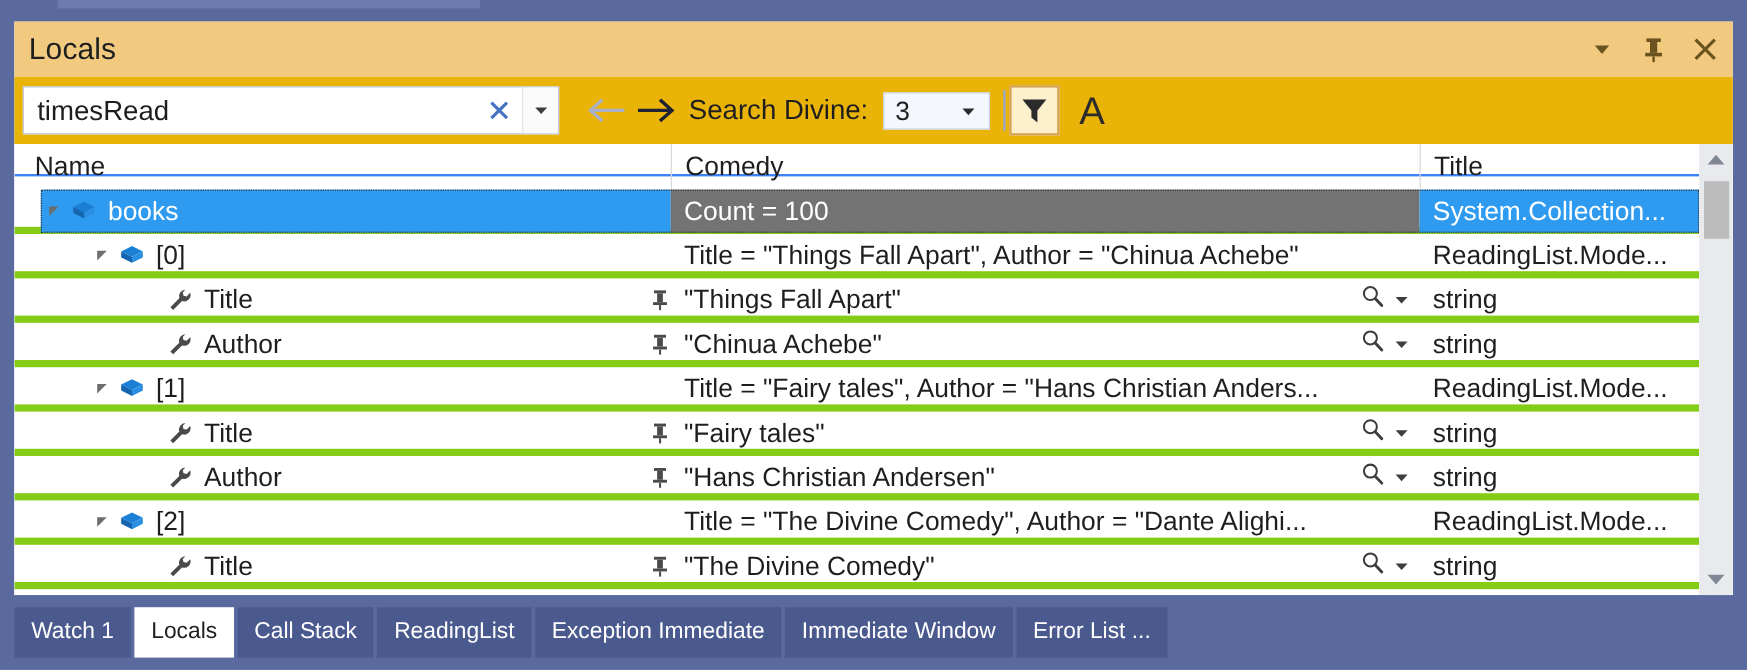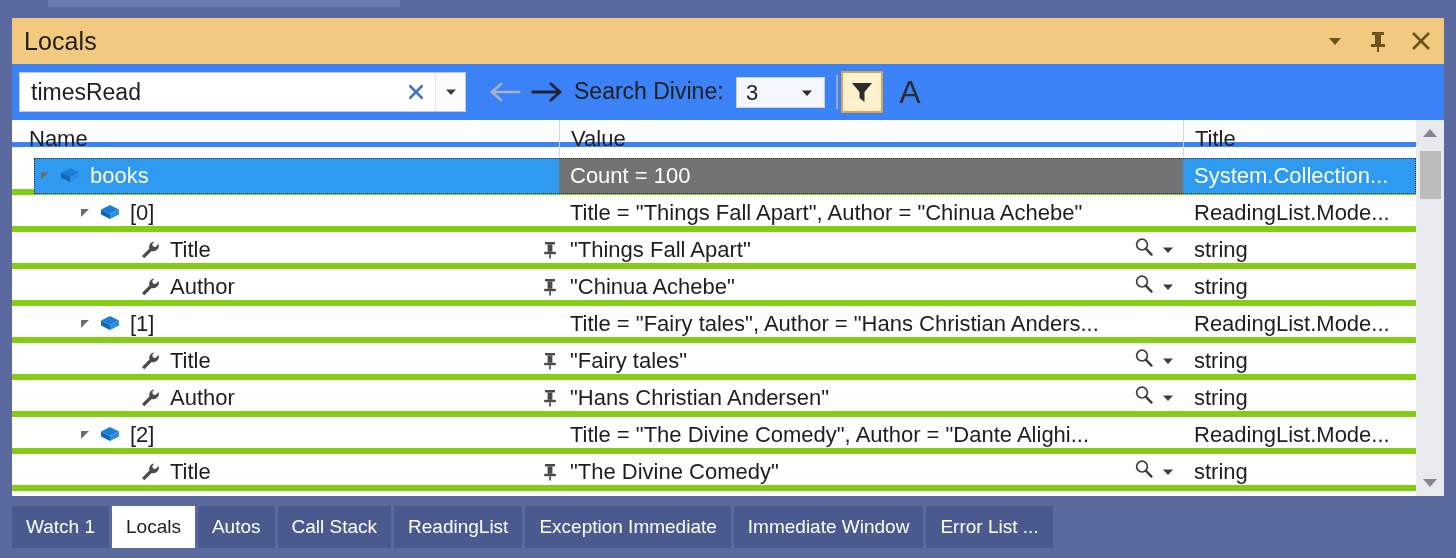--- a/index.html
+++ b/index.html
@@ -69,21 +69,21 @@
     align-items: center;
     justify-content: center;
     cursor: pointer;
   }
   .tb-btn svg { display: block; }
 
   
   .toolbar {
     position: relative;
     width: 1432px; height: 56px;
-    background: #3b82f6;
+    background: #eab308;
     display: flex;
     align-items: center;
   }
   .searchbox {
     position: absolute;
     left: 7px; top: 8px;
     width: 447px; height: 40px;
     background: #ffffff;
     border: 1px solid #bfc8de;
     display: flex;
@@ -195,21 +195,21 @@
     width: 1404px;
     height: 376px;
     overflow: hidden;
   }
 
   .hdr {
     position: relative;
     height: 27px;
     width: 1404px;
     background: #ffffff;
-    border-bottom: 5px solid #3b82f6;
+    border-bottom: 2px solid #3b82f6;
   }
   .hdr-cell {
     position: absolute;
     top: 0; height: 37px;
     display: flex; align-items: center;
     font-size: 22px;
     color: #1e1e1e;
     cursor: pointer;
   }
   .hdr-name  { left: 0;    width: 547px; padding-left: 17px; }
@@ -422,21 +422,21 @@
       <div class="alpha-btn">
         <span>A</span>
       </div>
     </div>
 
     <div class="grid">
       <div class="grid-inner">
 
         <div class="hdr">
           <div class="hdr-cell hdr-name">Name</div>
-          <div class="hdr-cell hdr-value">Value</div>
+          <div class="hdr-cell hdr-value">Comedy</div>
           <div class="hdr-cell hdr-type">Title</div>
         </div>
 
         <div class="rows" id="rows">
             <div class="row selected">
               <div class="cell cell-name">
                 <div class="indent" style="width: 0px;"></div>
                 <div class="twisty">
                   <svg width="14" height="14" viewBox="0 0 14 14">
                     <path d="M3 3 L11 3 L3 11 Z" fill="#6d6d6d"></path>
@@ -721,21 +721,20 @@
           </svg>
         </div>
       </div>
     </div>
   </div>
 
   <div class="tabbar">
     <div class="tabs" id="tabs">
         <div class="tab">Watch 1</div>
         <div class="tab active">Locals</div>
-        <div class="tab">Autos</div>
         <div class="tab">Call Stack</div>
         <div class="tab">ReadingList</div>
         <div class="tab">Exception Immediate</div>
         <div class="tab">Immediate Window</div>
         <div class="tab">Error List ...</div>
       </div>
   </div>
 
 </div>
 

